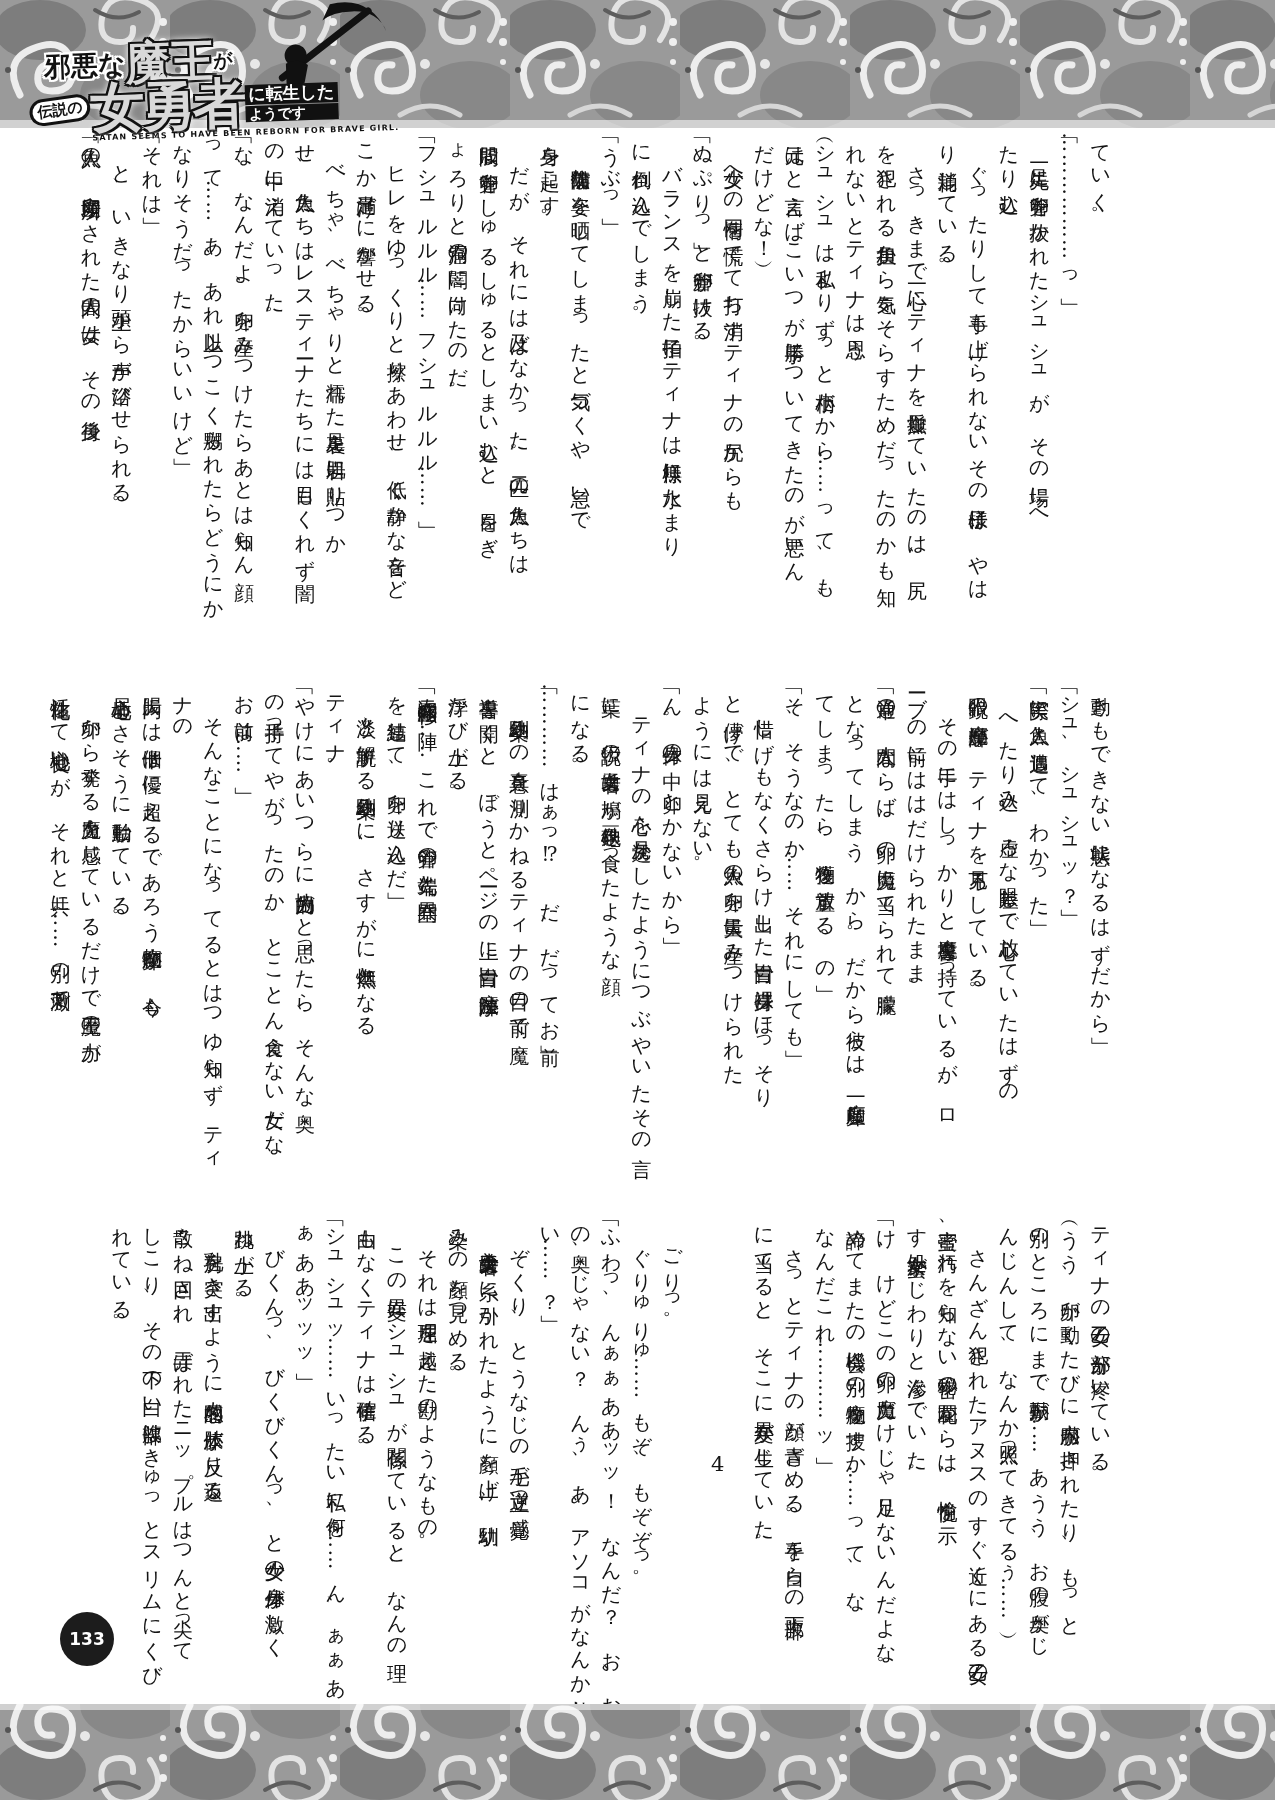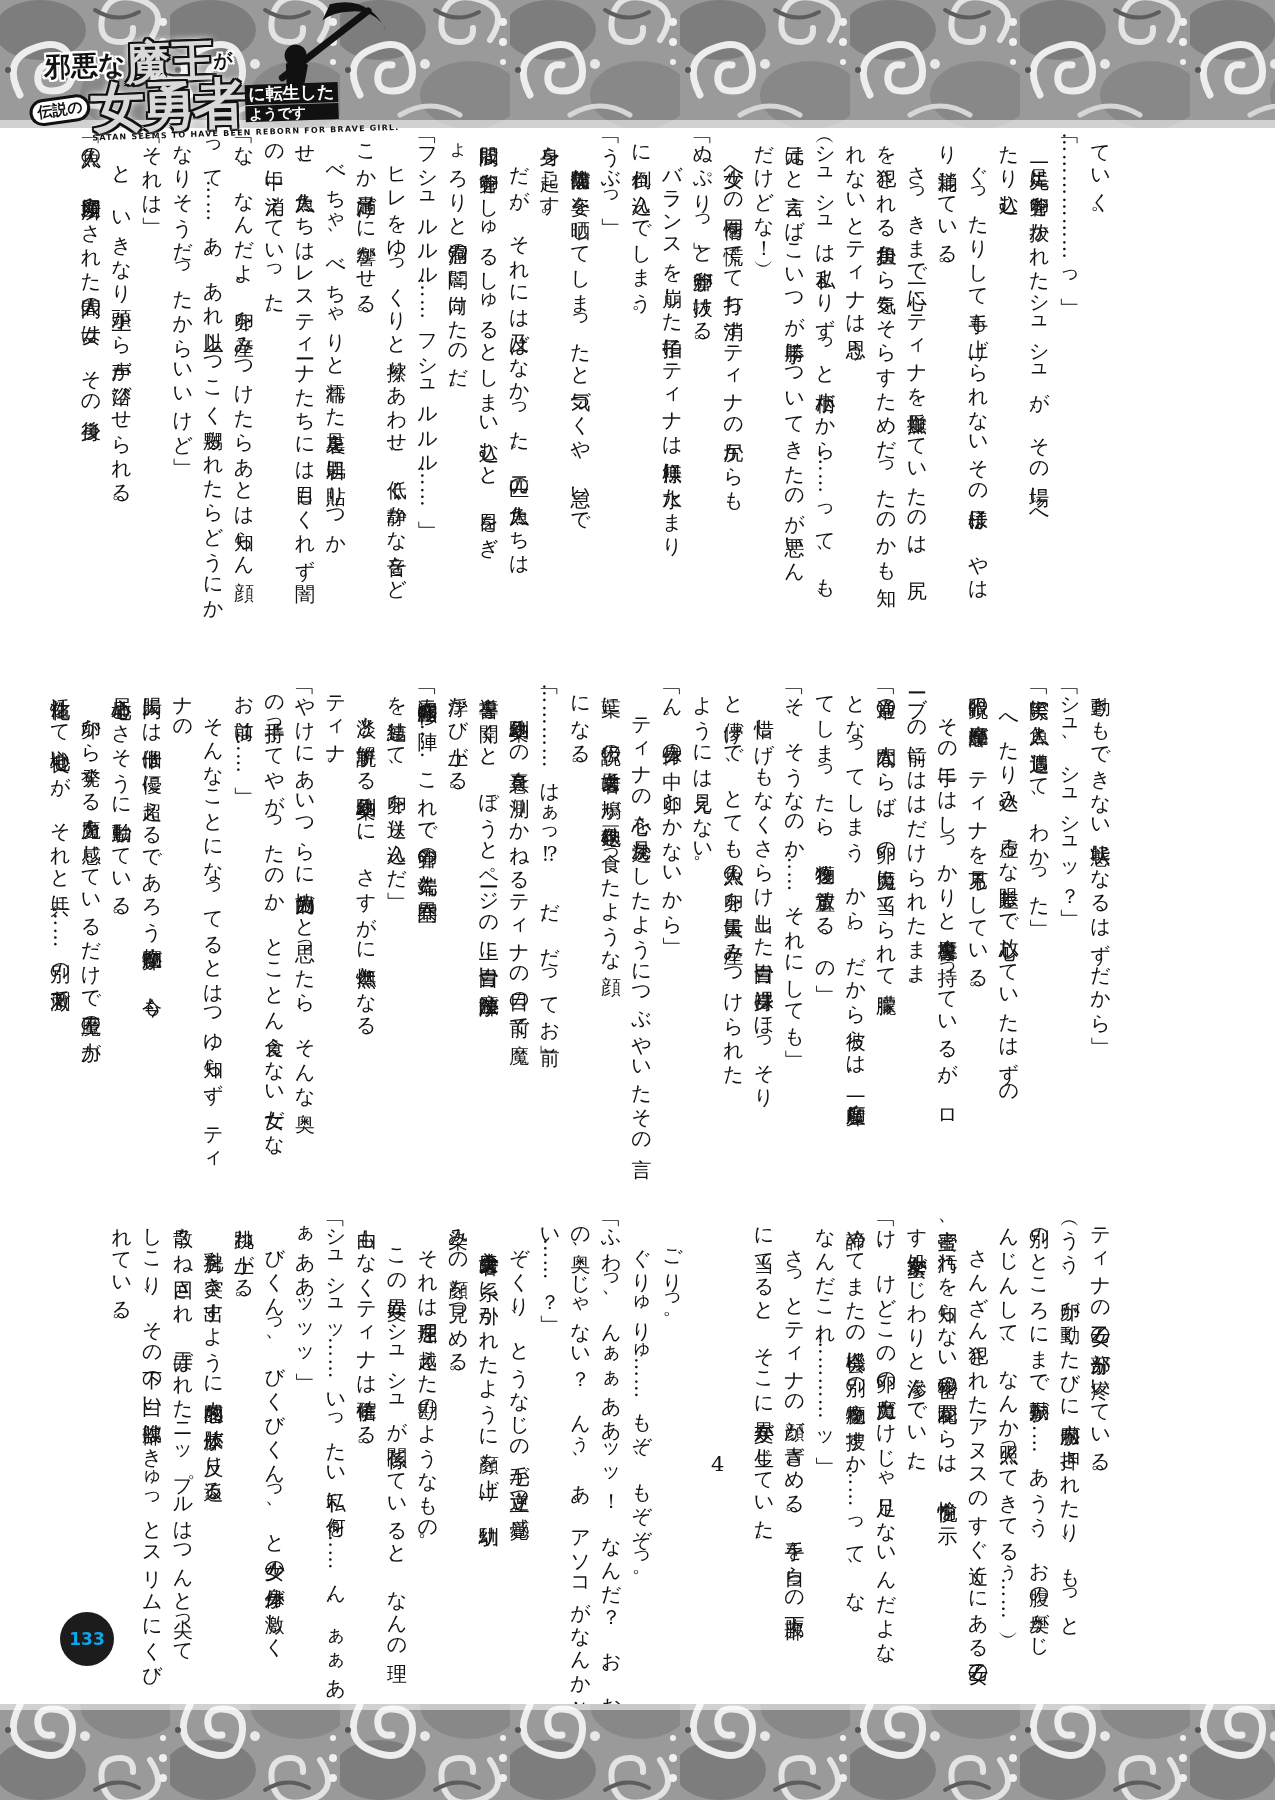--- a/index.html
+++ b/index.html
@@ -38,21 +38,21 @@
         font-size:20px;letter-spacing:1.35px;line-height:30.6px;color:#141414;}
   #band-1{top:131px;}
   #band-2{top:682px;}
   #band-3{top:1214px;}
   .tcol{margin:0;line-height:30.6px;}
   .break-col{margin:0;position:relative;inline-size:100%;block-size:61px;}
   .break-num{position:absolute;writing-mode:horizontal-tb;top:50%;left:50%;
         transform:translate(-50%,-50%);font-size:21px;font-family:"DejaVu Serif",serif;}
   
   #page-badge{position:absolute;left:60px;top:1612px;width:54px;height:54px;border-radius:50%;
-        background:#1c1c1c;color:#0ea5e9;display:flex;align-items:center;justify-content:center;
+        background:#1c1c1c;color:#ffffff;display:flex;align-items:center;justify-content:center;
         font-family:"DejaVu Sans",sans-serif;font-size:17px;font-weight:bold;z-index:6;}
 </style>
 </head>
 <body>
 
 <div id="page">
 
   <div class="ornament" id="ornament-top">
     <svg width="1275" height="128" xmlns="http://www.w3.org/2000/svg">
       <defs>

